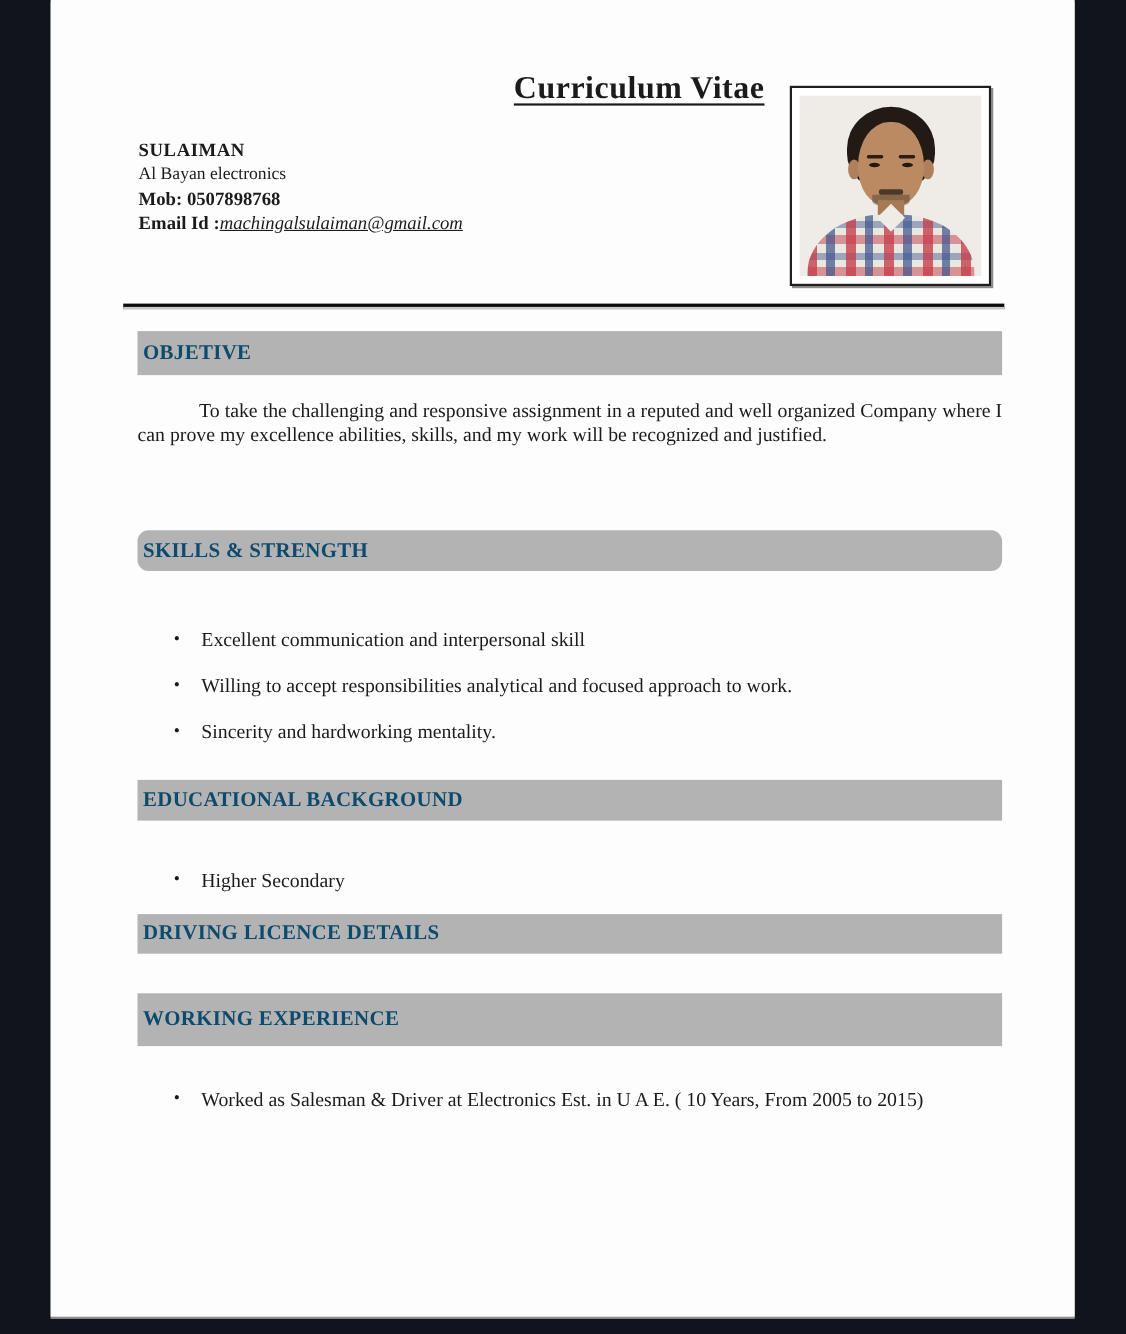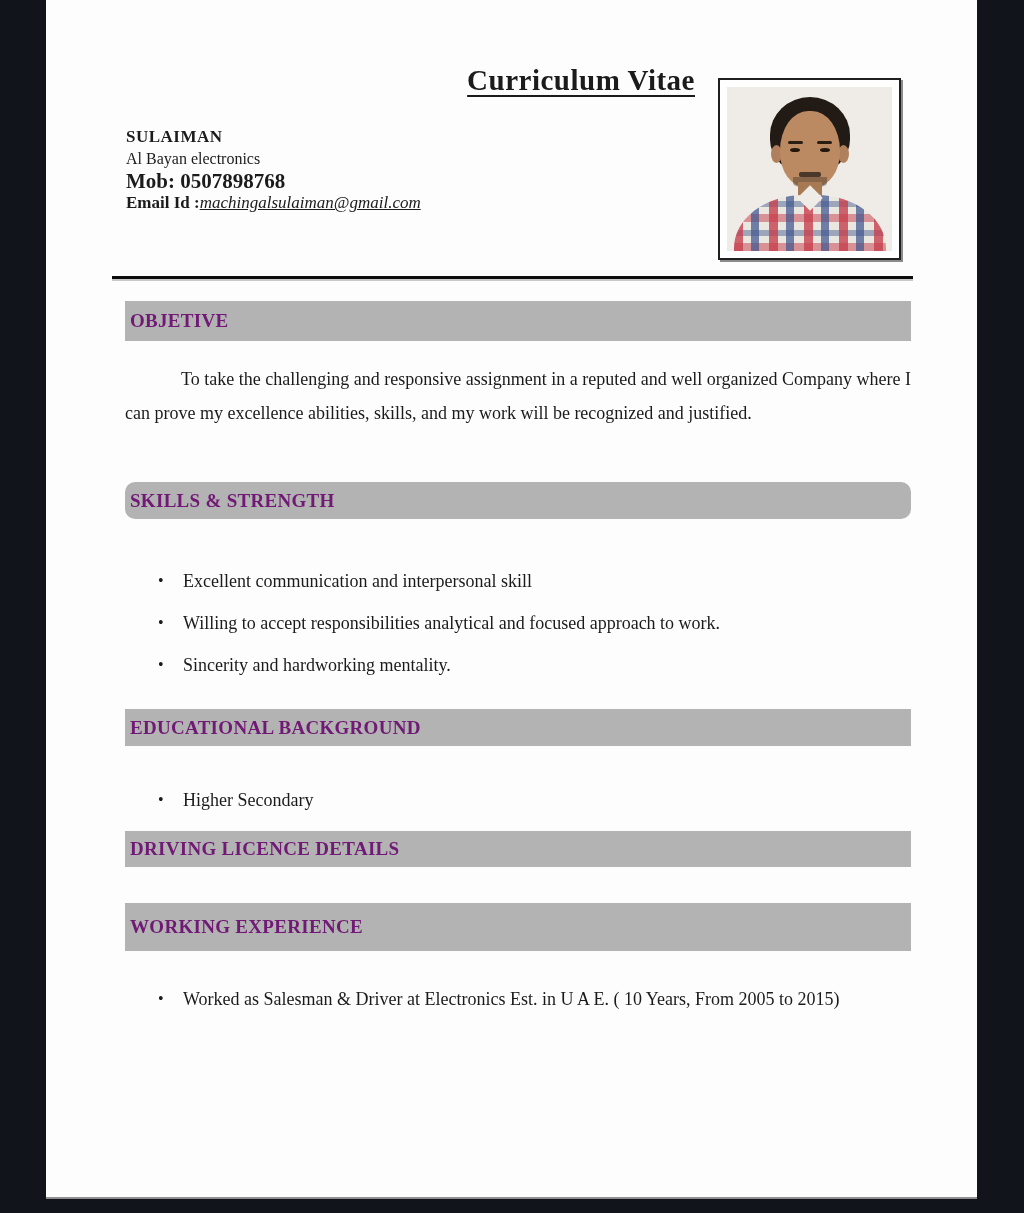--- a/index.html
+++ b/index.html
@@ -17,21 +17,21 @@
   }
   
   .cv-title{
     position:absolute;left:79px;top:64px;width:570px;
     text-align:right;font-size:29px;font-weight:bold;
     text-decoration:underline;text-underline-offset:5px;
     text-decoration-thickness:2px;letter-spacing:.5px;
   }
   .contact{position:absolute;left:80px;top:126px;line-height:22px;font-size:16px;}
   .contact .name{font-size:17px;font-weight:bold;letter-spacing:.5px;}
-  .contact .strong{font-size:21px;font-weight:bold;}
+  .contact .strong{font-size:17px;font-weight:bold;}
   .contact .email-line{font-size:17px;}
   .contact .email-label{font-weight:bold;}
   .contact .email-link{font-style:italic;text-decoration:underline;}
   
   .photo-frame{
     position:absolute;left:672px;top:78px;width:183px;height:182px;
     background:#fff;border:2px solid #1f1f1f;box-sizing:border-box;
     box-shadow:2px 2px 0 rgba(0,0,0,.45);
     padding:7px;
   }
@@ -71,31 +71,31 @@
   .rule{
     position:absolute;left:66px;top:276px;width:801px;height:3px;
     background:#0d0d0d;border-bottom:2px solid #c9c9c9;
   }
   
   .bar{
     position:absolute;left:79px;width:786px;height:38px;
     background:#b3b3b3;
     font-size:19px;font-weight:bold;letter-spacing:.3px;
     display:flex;align-items:center;padding-left:5px;box-sizing:border-box;
-    color:#701a75;
+    color:#0c4a6e;
   }
   #bar-objective{top:301px;height:40px;}
   #bar-skills{top:482px;height:37px;border-radius:10px;}
   #bar-education{top:709px;height:37px;}
   #bar-driving{top:831px;height:36px;}
   #bar-experience{top:903px;height:48px;}
   
   .para{
     position:absolute;left:79px;width:786px;
-    font-size:18px;line-height:34px;text-align:justify;
+    font-size:18px;line-height:22px;text-align:justify;
   }
   #objective-text{top:362px;text-indent:56px;}
   .plain-line{
     position:absolute;left:137px;width:740px;font-size:18px;
   }
   #driving-text{top:881px;}
   .blist{position:absolute;left:112px;margin:0;padding:0;list-style:none;}
   .blist li{display:flex;align-items:flex-start;font-size:18px;line-height:30px;}
   .blist .dot{width:25px;flex:0 0 25px;font-size:16px;line-height:30px;}
   #skills-list{top:566px;width:760px;}

